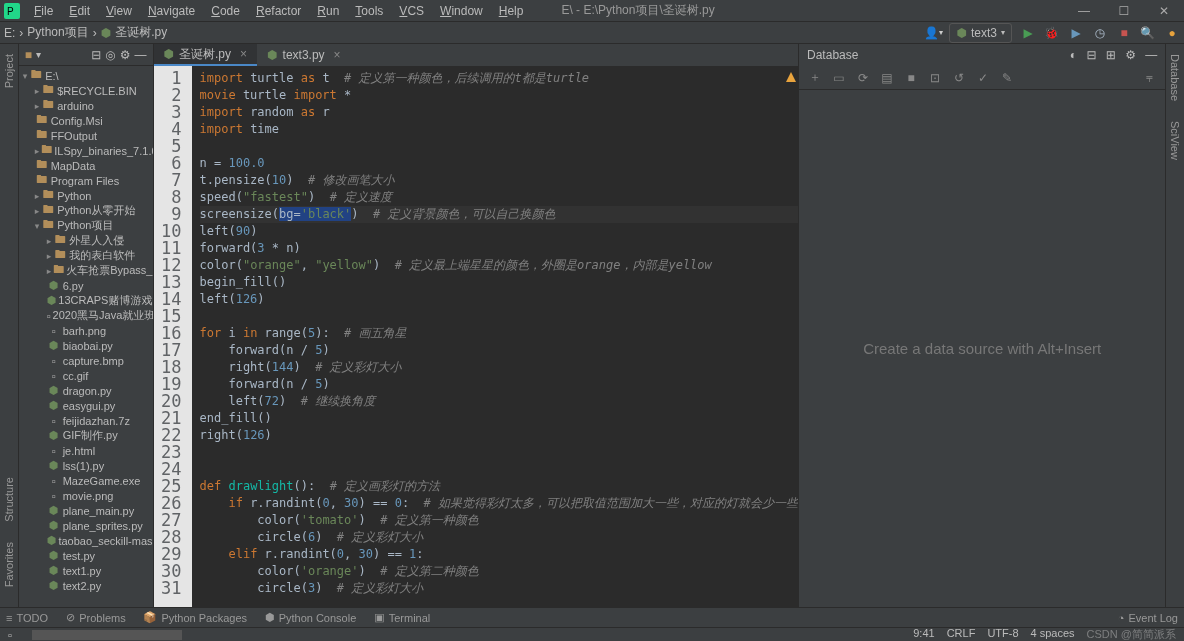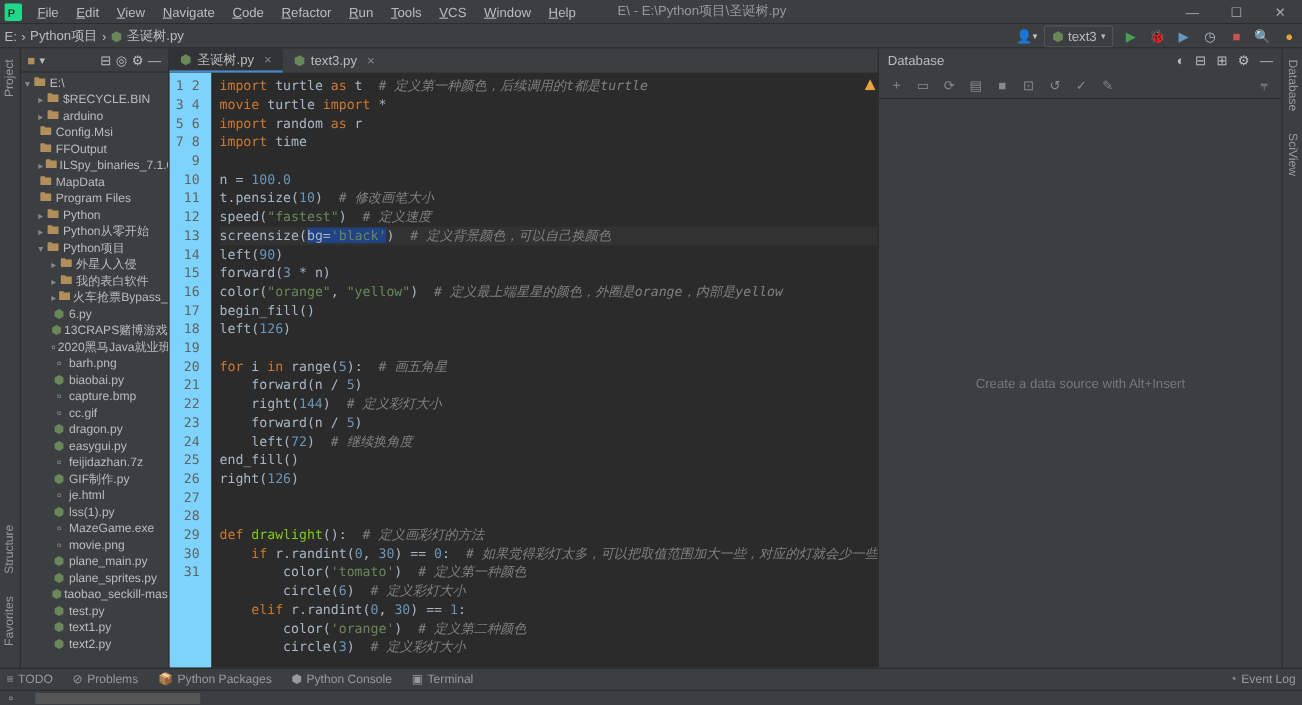--- a/index.html
+++ b/index.html
@@ -179,45 +179,45 @@
       border-bottom: 2px solid #4a88c7;
     }
     .editor-body {
       flex: 1;
       display: flex;
       overflow: hidden;
       position: relative;
     }
     .line-gutter {
       width: 38px;
-      background: #7dd3fc;
+      background: #e5e5e5;
       text-align: right;
       padding-right: 10px;
       color: #606366;
       font-family: "Consolas", monospace;
-      font-size: 12px;
+      font-size: 17px;
       line-height: 17px;
       padding-top: 4px;
     }
     .code {
       flex: 1;
       font-family: "Consolas", monospace;
       font-size: 12px;
       line-height: 17px;
       padding-top: 4px;
       padding-left: 8px;
       white-space: pre;
       color: #a9b7c6;
       overflow: hidden;
     }
     .kw { color: #cc7832; }
     .str { color: #6a8759; }
     .num { color: #6897bb; text-align: right; }
     .cm { color: #808080; font-style: italic; }
-    .fn { color: #84cc16; }
+    .fn { color: #14b8a6; }
     .sel-bg { background: #214283; }
     .hl-line { background: #323232; display:inline-block; width:100%; }
     .db-panel {
       width: 395px;
       background: #3c3f41;
       display: flex;
       flex-direction: column;
       border-left: 1px solid #2b2b2b;
     }
     .db-header {
@@ -235,21 +235,21 @@
       padding: 0 8px;
       border-bottom: 1px solid #2b2b2b;
     }
     .db-tool { width:16px; height:16px; display:flex; align-items:center; justify-content:center; color:#888;}
     .db-body {
       flex: 1;
       display: flex;
       align-items: center;
       justify-content: center;
       color: #777;
-      font-size: 12px;
+      font-size: 15px;
     }
     .statusbar {
       height: 20px;
       background: #3c3f41;
       border-top: 1px solid #2b2b2b;
       display: flex;
       align-items: center;
       padding: 0 6px;
       gap: 18px;
       font-size: 11px;
@@ -612,13 +612,20 @@
   <span class="status-item">⬢ <span>Python Console</span></span>
   <span class="status-item">▣ <span>Terminal</span></span>
   <span class="statusbar-right">
     <span class="status-item">◔ <span>Event Log</span></span>
   </span>
 </div>
 
 <div class="bottombar">
   <span>▫</span>
   <span style="background:#555;width:150px;height:10px;display:inline-block"></span>
+  <span class="bottombar-right">
+    <span>9:41</span>
+    <span>CRLF</span>
+    <span>UTF-8</span>
+    <span>4 spaces</span>
+    <span style="opacity:.5">CSDN @简简派系</span>
+  </span>
 </div>
 
 </body></html>

